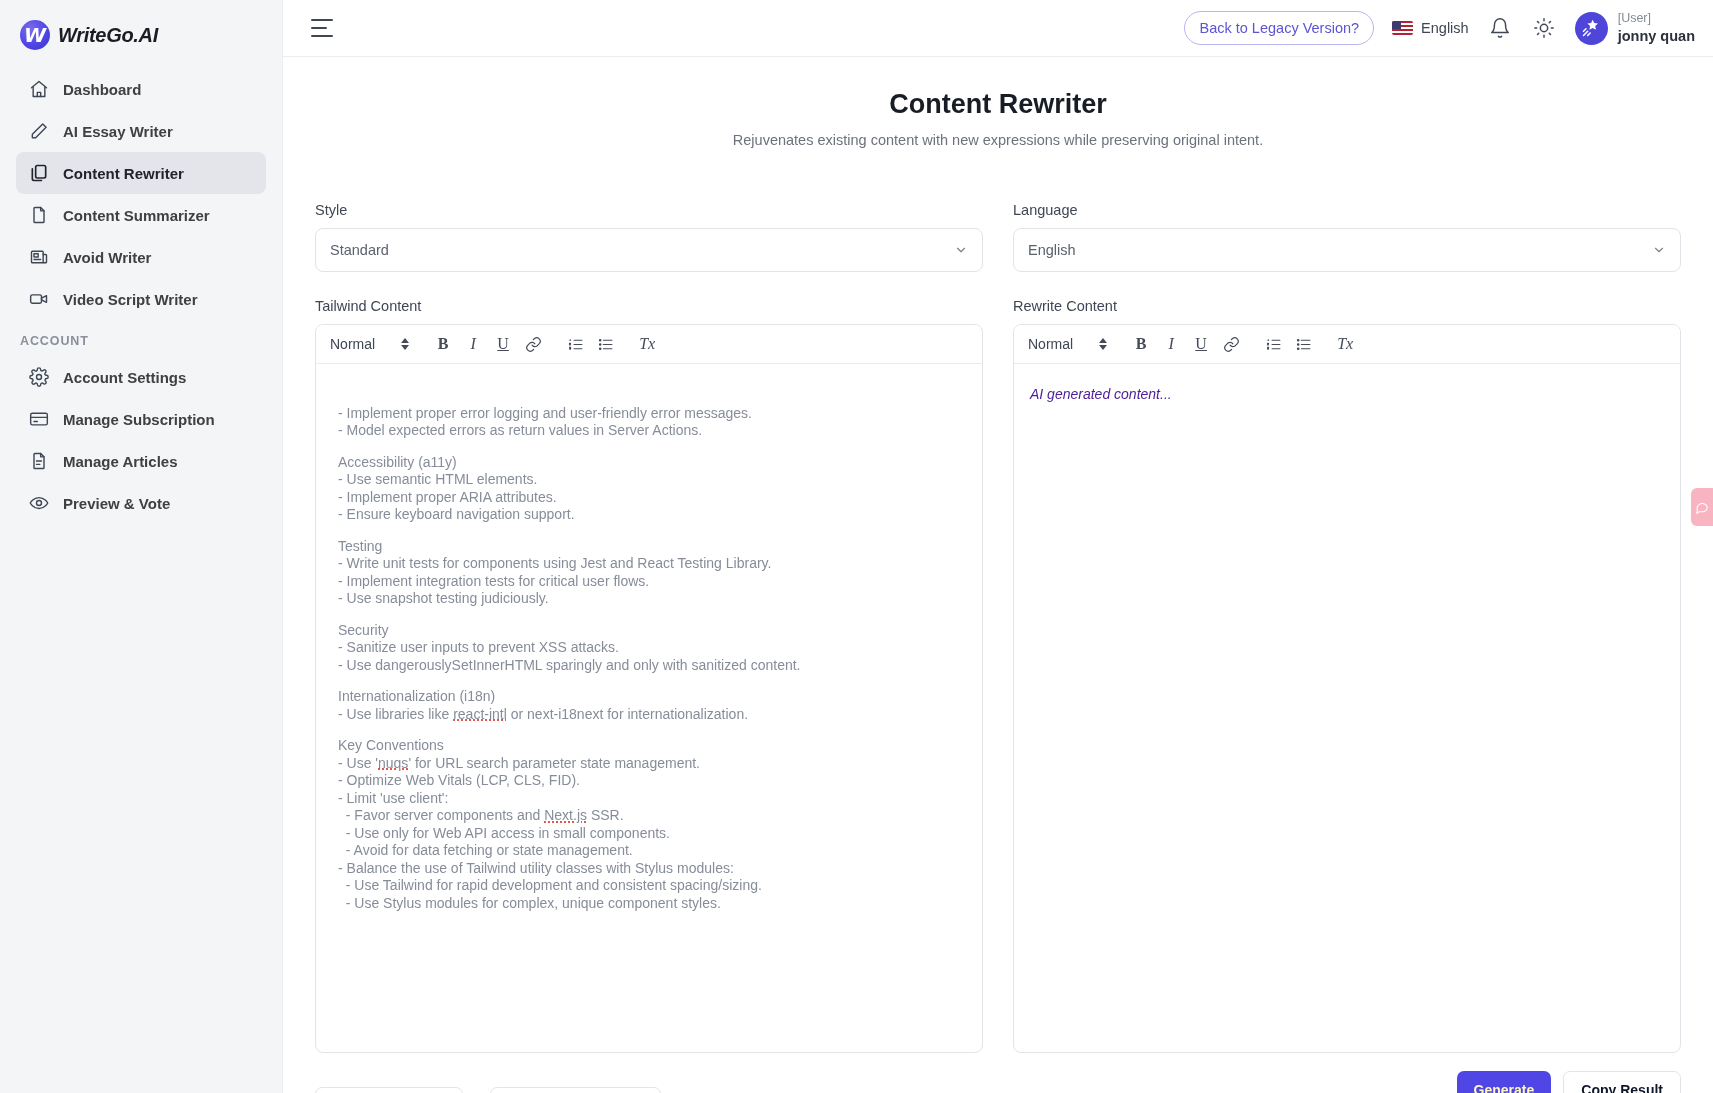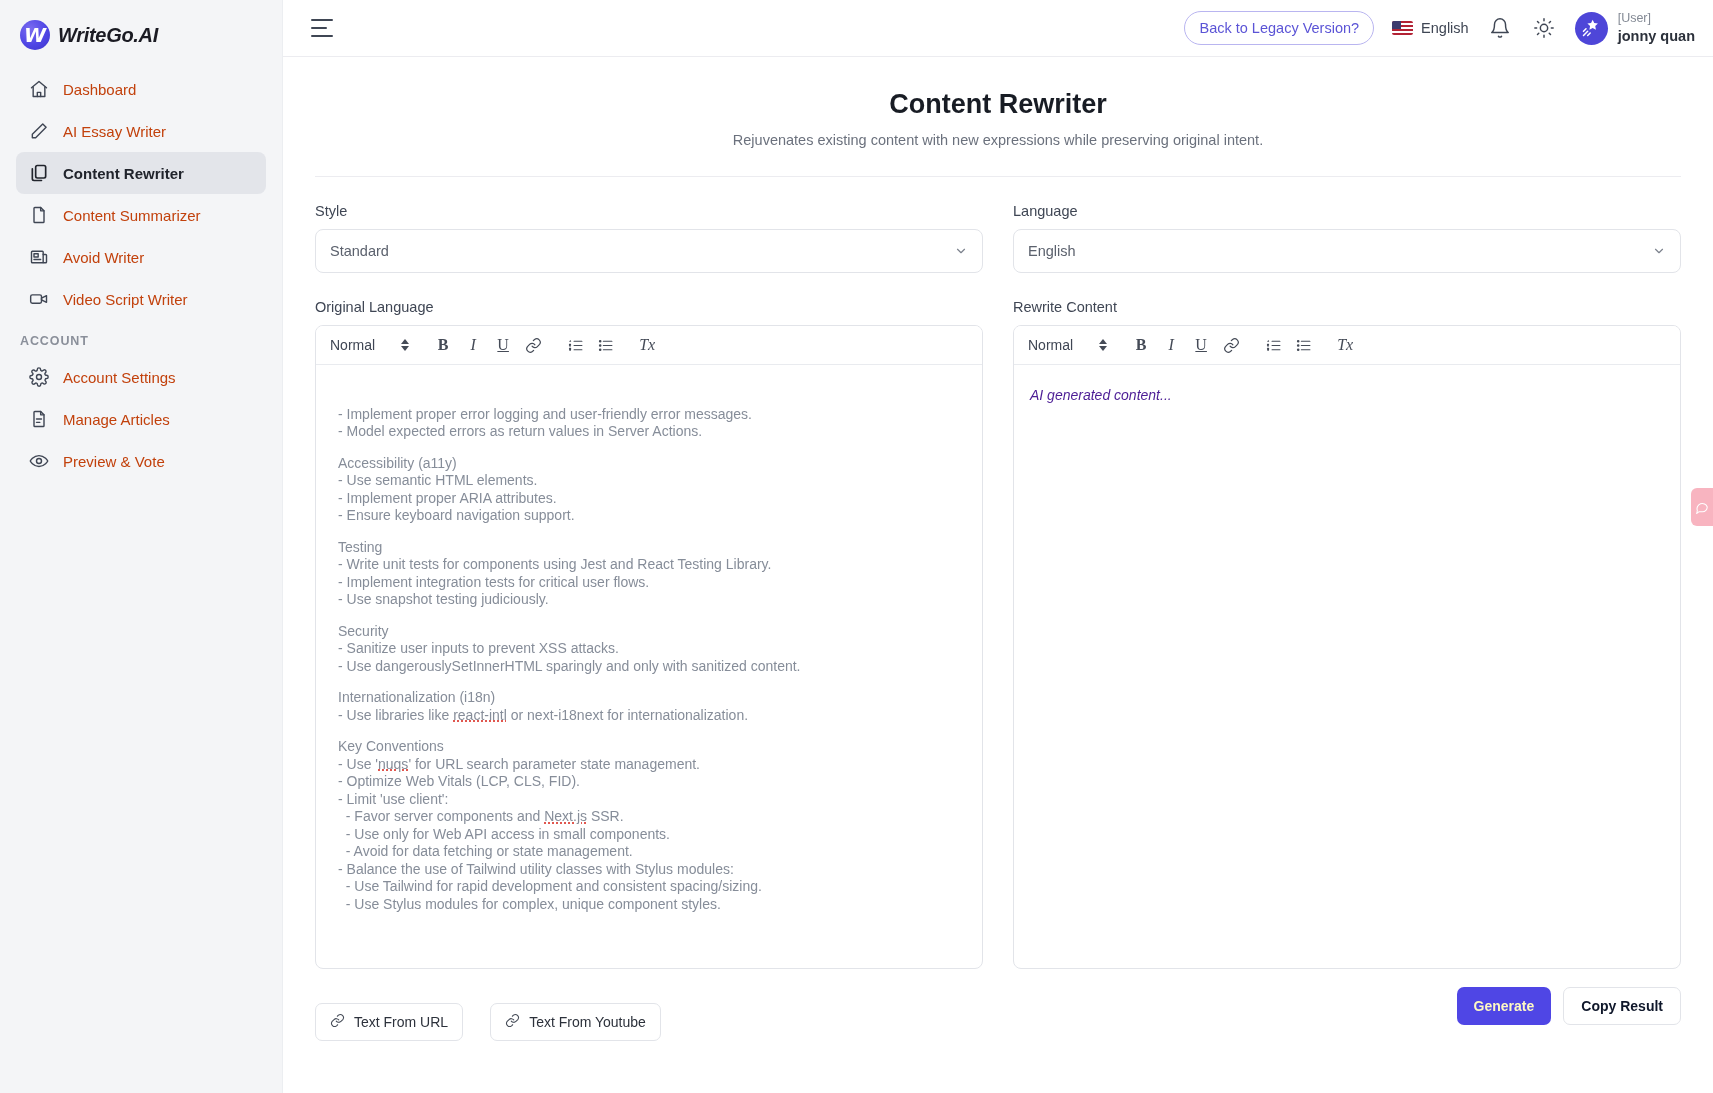--- a/index.html
+++ b/index.html
@@ -35,22 +35,23 @@
     font-size: 20px; font-weight: bold; font-style: italic;
     color: #1b1b23; letter-spacing: -0.3px;
   }
   .nav-section {
     font-size: 12.5px; font-weight: bold; letter-spacing: 0.9px;
     color: #8a8f9a; padding: 14px 0 8px 20px; text-transform: uppercase;
   }
   .nav-item {
     display: flex; align-items: center; gap: 14px;
     margin: 0 16px; padding: 10px 12px; border-radius: 8px;
-    color: #c2410c; font-size: 15px; cursor: pointer;
+    color: #404040; font-size: 15px; cursor: pointer;
     height: 42px;
+    font-weight: bold;
   }
   .nav-item.active { background: #e3e5ea; font-weight: bold; color: #21242c; }
   .nav-item .ico { width: 21px; height: 21px; flex: 0 0 21px; display:flex; align-items:center; justify-content:center; }
   .nav-item .ico svg { width: 20px; height: 20px; stroke: #3f4654; fill: none; stroke-width: 1.7; stroke-linecap: round; stroke-linejoin: round; }
   .nav-item.active .ico svg { stroke: #21242c; stroke-width: 2; }
 
   
   .main { flex: 1; display: flex; flex-direction: column; position: relative; min-width: 0; background:#fff; }
   .topbar {
     height: 57px; flex: 0 0 57px; display: flex; align-items: center;
@@ -96,21 +97,21 @@
     position: relative; height: 44px; border: 1px solid #e2e4e9; border-radius: 8px;
     background: #fff; display: flex; align-items: center; padding: 0 14px;
     font-size: 14.5px; color: #5b616d; cursor: pointer;
   }
   .select .chev { margin-left: auto; width: 14px; height: 14px; }
   .select .chev svg { width: 14px; height: 14px; stroke: #7c828d; fill:none; stroke-width: 2; stroke-linecap: round; stroke-linejoin: round; }
 
   .editor-wrap { margin-top: 26px; }
   .editor {
     border: 1px solid #e2e4e9; border-radius: 8px; background: #fff;
-    height: 644px; display: flex; flex-direction: column; overflow: hidden;
+    height: 729px; display: flex; flex-direction: column; overflow: hidden;
   }
   .toolbar {
     height: 39px; flex: 0 0 39px; display: flex; align-items: center; gap: 2px;
     padding: 0 14px; border-bottom: 1px solid #e9ebef; background: #fff;
   }
   .tb-sel { display: flex; align-items: center; gap: 26px; font-size: 14px; color: #3f4654; cursor: pointer; margin-right: 18px;}
   .tb-sel .updown { display:flex; flex-direction:column; gap:2px; }
   .tb-sel .updown span { width:0; height:0; border-left:4px solid transparent; border-right:4px solid transparent; }
   .tb-sel .updown .up { border-bottom:5px solid #454b57; }
   .tb-sel .updown .dn { border-top:5px solid #454b57; }
@@ -231,20 +232,30 @@
     <div class="nav-section">ACCOUNT</div>
 
     <div class="nav-item">
       <span class="ico">
         <svg viewBox="0 0 24 24">
             <circle cx="12" cy="12" r="3"></circle>
             <path d="M19.4 15a1.6 1.6 0 0 0 .3 1.8l.1.1a2 2 0 1 1-2.8 2.8l-.1-.1a1.6 1.6 0 0 0-1.8-.3 1.6 1.6 0 0 0-1 1.5V21a2 2 0 1 1-4 0v-.1a1.6 1.6 0 0 0-1-1.5 1.6 1.6 0 0 0-1.8.3l-.1.1a2 2 0 1 1-2.8-2.8l.1-.1a1.6 1.6 0 0 0 .3-1.8 1.6 1.6 0 0 0-1.5-1H3a2 2 0 1 1 0-4h.1a1.6 1.6 0 0 0 1.5-1 1.6 1.6 0 0 0-.3-1.8l-.1-.1a2 2 0 1 1 2.8-2.8l.1.1a1.6 1.6 0 0 0 1.8.3 1.6 1.6 0 0 0 1-1.5V3a2 2 0 1 1 4 0v.1a1.6 1.6 0 0 0 1 1.5 1.6 1.6 0 0 0 1.8-.3l.1-.1a2 2 0 1 1 2.8 2.8l-.1.1a1.6 1.6 0 0 0-.3 1.8 1.6 1.6 0 0 0 1.5 1H21a2 2 0 1 1 0 4h-.1a1.6 1.6 0 0 0-1.5 1z"></path>
           </svg>
       </span>
       <span>Account Settings</span>
+    </div>
+    <div class="nav-item">
+      <span class="ico">
+        <svg viewBox="0 0 24 24">
+            <rect x="2" y="5" width="20" height="14" rx="2"></rect>
+            <path d="M2 10h20"></path>
+            <path d="M6 15h4"></path>
+          </svg>
+      </span>
+      <span>Manage Subscription</span>
     </div>
     <div class="nav-item">
       <span class="ico">
         <svg viewBox="0 0 24 24">
             <path d="M14 3H7a1 1 0 0 0-1 1v16a1 1 0 0 0 1 1h10a1 1 0 0 0 1-1V7z"></path>
             <path d="M14 3v4h4"></path>
             <path d="M9 12h6"></path>
             <path d="M9 16h4"></path>
           </svg>
       </span>
@@ -331,21 +342,21 @@
             <span class="chev"><svg viewBox="0 0 24 24">
                   <path d="M6 9l6 6 6-6"></path>
                 </svg></span>
           </div>
         </div>
       </div>
 
       <div class="grid editor-wrap">
 
         <div class="col">
-          <div class="field-label">Original Language</div>
+          <div class="field-label">Tailwind Content</div>
           <div class="editor">
             <div class="toolbar">
               <div class="tb-sel">
                 <span>Normal</span>
                 <span class="updown">
                     <span class="up"></span>
                     <span class="dn"></span>
                   </span>
               </div>
               <div class="tb-btn">

